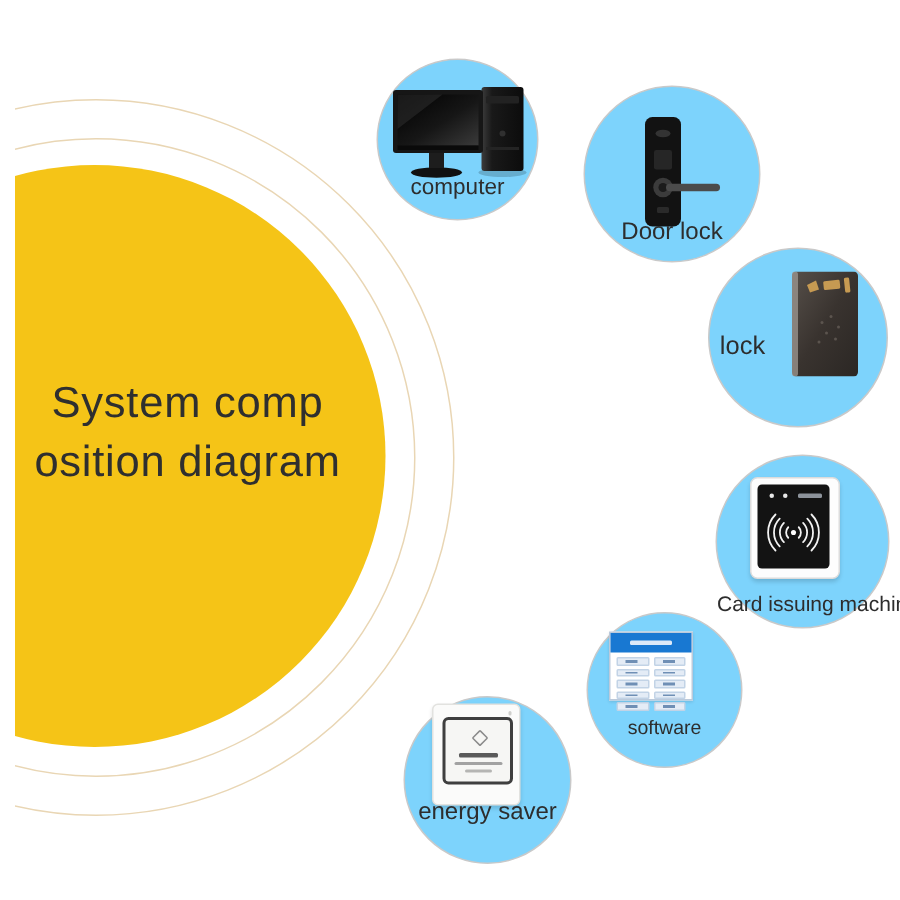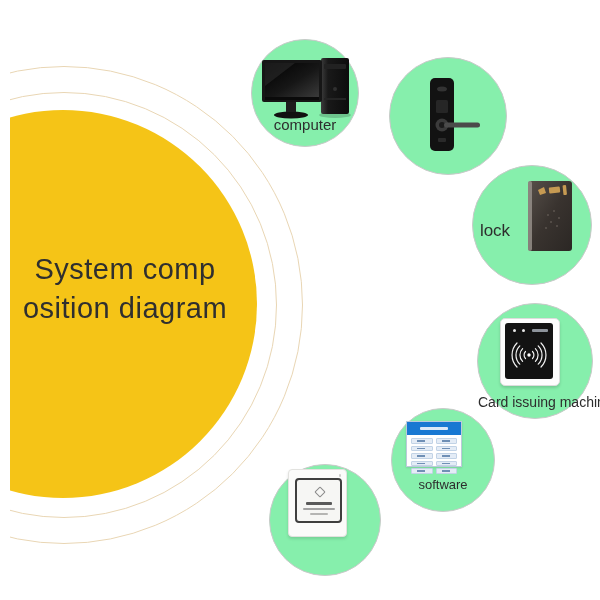--- a/index.html
+++ b/index.html
@@ -10,21 +10,21 @@
   .clipzone{position:absolute;left:10px;top:0;width:590px;height:600px;overflow:hidden;border-radius:11px;}
   .ring{position:absolute;border-radius:50%;border:1px solid #e9d6b4;background:transparent;}
   .ring-outer{left:-185px;top:66px;width:476px;height:476px;}
   .ring-inner{left:-159px;top:92px;width:424px;height:424px;}
   .bigcircle{position:absolute;left:-141px;top:110px;width:388px;height:388px;
              border-radius:50%;background:#f5c417;}
   .title{position:absolute;left:-45px;top:250px;width:320px;text-align:center;
          font-size:29px;line-height:39px;color:#2f2f2f;letter-spacing:.5px;}
 
   
-  .node{position:absolute;background:#86efac;border:1.5px solid #c9c9c9;border-radius:50%;}
+  .node{position:absolute;background:#7dd3fc;border:1.5px solid #c9c9c9;border-radius:50%;}
   .node-computer{left:251px;top:39px;width:106px;height:106px;}
   .node-door-lock{left:389px;top:57px;width:116px;height:116px;}
   .node-card{left:472px;top:165px;width:118px;height:118px;}
   .node-cim{left:477px;top:303px;width:114px;height:114px;}
   .node-software{left:391px;top:408px;width:102px;height:102px;}
   .node-energy{left:269px;top:464px;width:110px;height:110px;}
 
   .nlabel{position:absolute;left:0;width:100%;text-align:center;color:#2d2d2d;white-space:nowrap;}
   .lbl-computer{top:76px;font-size:15px;}
   .lbl-door-lock{top:88px;font-size:16px;}
@@ -117,20 +117,21 @@
       <svg width="60" height="78" viewBox="0 0 60 78">
         <rect x="3" y="2" width="24" height="73" rx="5" fill="#121212"></rect>
         <ellipse cx="15" cy="13" rx="5" ry="2.5" fill="#333"></ellipse>
         <rect x="9" y="24" width="12" height="13" rx="1.5" fill="#262626"></rect>
         <circle cx="15" cy="49" r="6.5" fill="#3b3b3b"></circle>
         <circle cx="15" cy="49" r="3" fill="#1b1b1b"></circle>
         <rect x="17" y="46.5" width="36" height="5" rx="2.5" fill="#4b4b4b"></rect>
         <rect x="11" y="62" width="8" height="4" rx="1" fill="#2a2a2a"></rect>
       </svg>
     </div>
+    <div class="nlabel lbl-door-lock">Door lock</div>
   </div>
 
   <div class="node node-card">
     <div class="icon icon-card">
       <svg width="44" height="70" viewBox="0 0 44 70">
         <defs>
           <linearGradient id="crd" x1="0" y1="0" x2="1" y2="1">
             <stop offset="0" stop-color="#57504a"></stop>
               <stop offset="0.5" stop-color="#39332f"></stop>
               <stop offset="1" stop-color="#2b2724"></stop>
@@ -202,15 +203,16 @@
   <div class="node node-energy">
     <div class="icon es-plate">
       <div class="es-dot"></div>
       <div class="es-inner">
         <div class="es-flower"></div>
         <div class="es-line1"></div>
         <div class="es-line2"></div>
         <div class="es-line3"></div>
       </div>
     </div>
+    <div class="nlabel lbl-energy">energy saver</div>
   </div>
 
 </div>
 
 </body></html>

